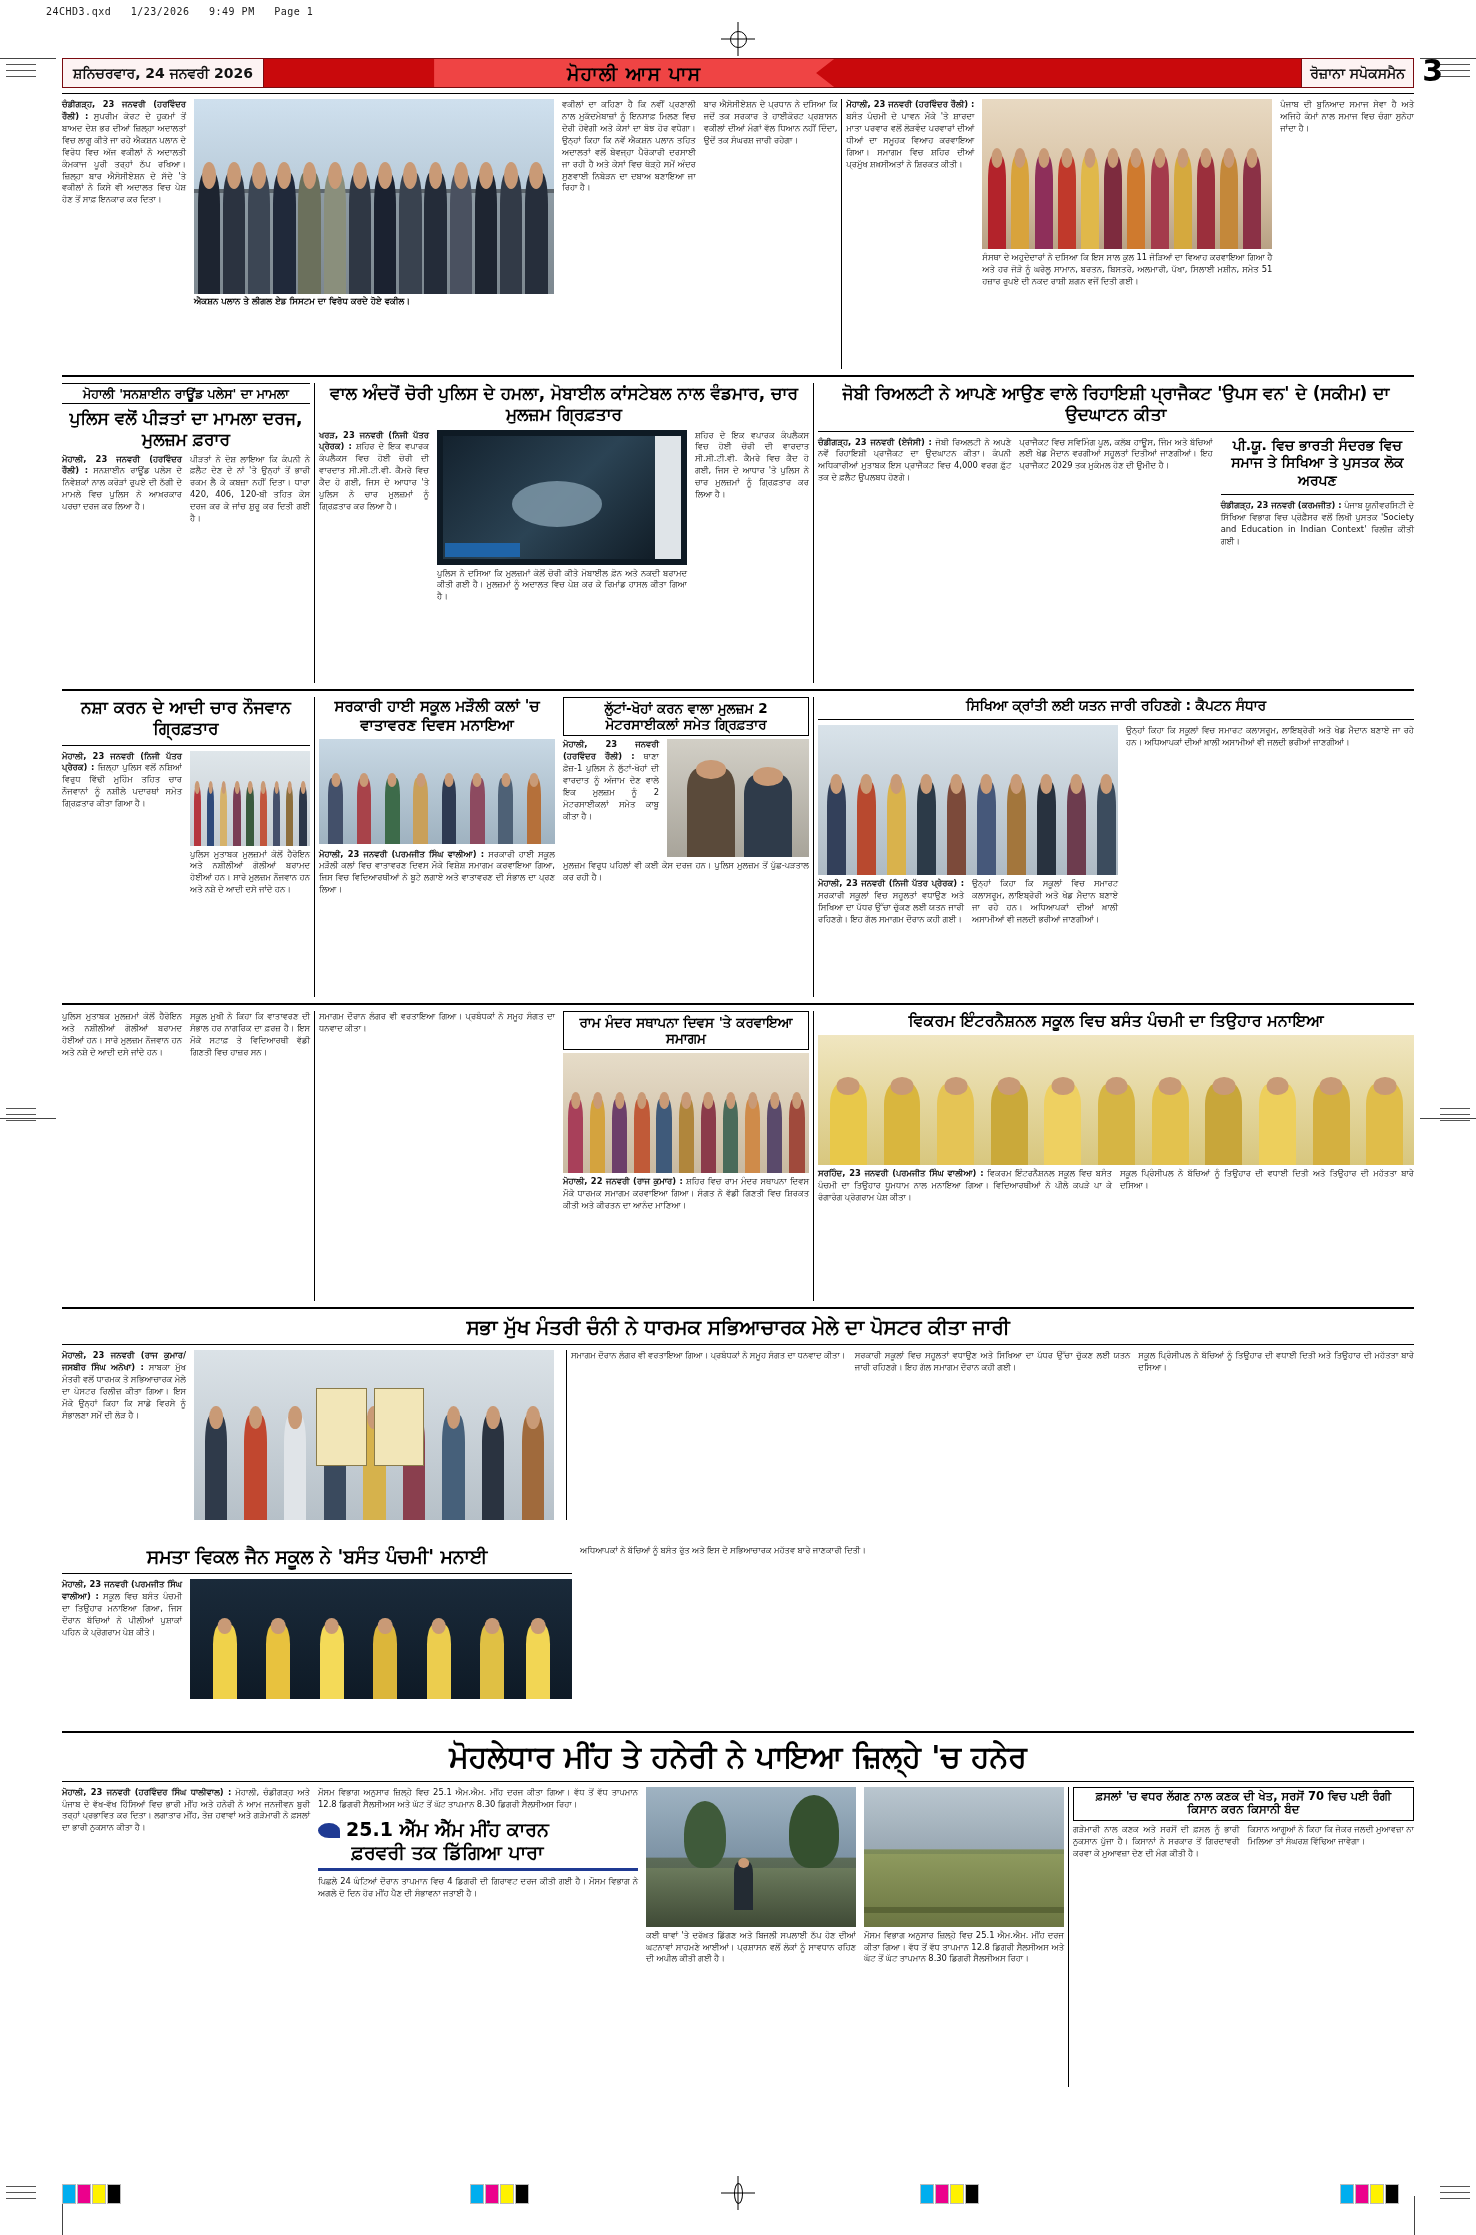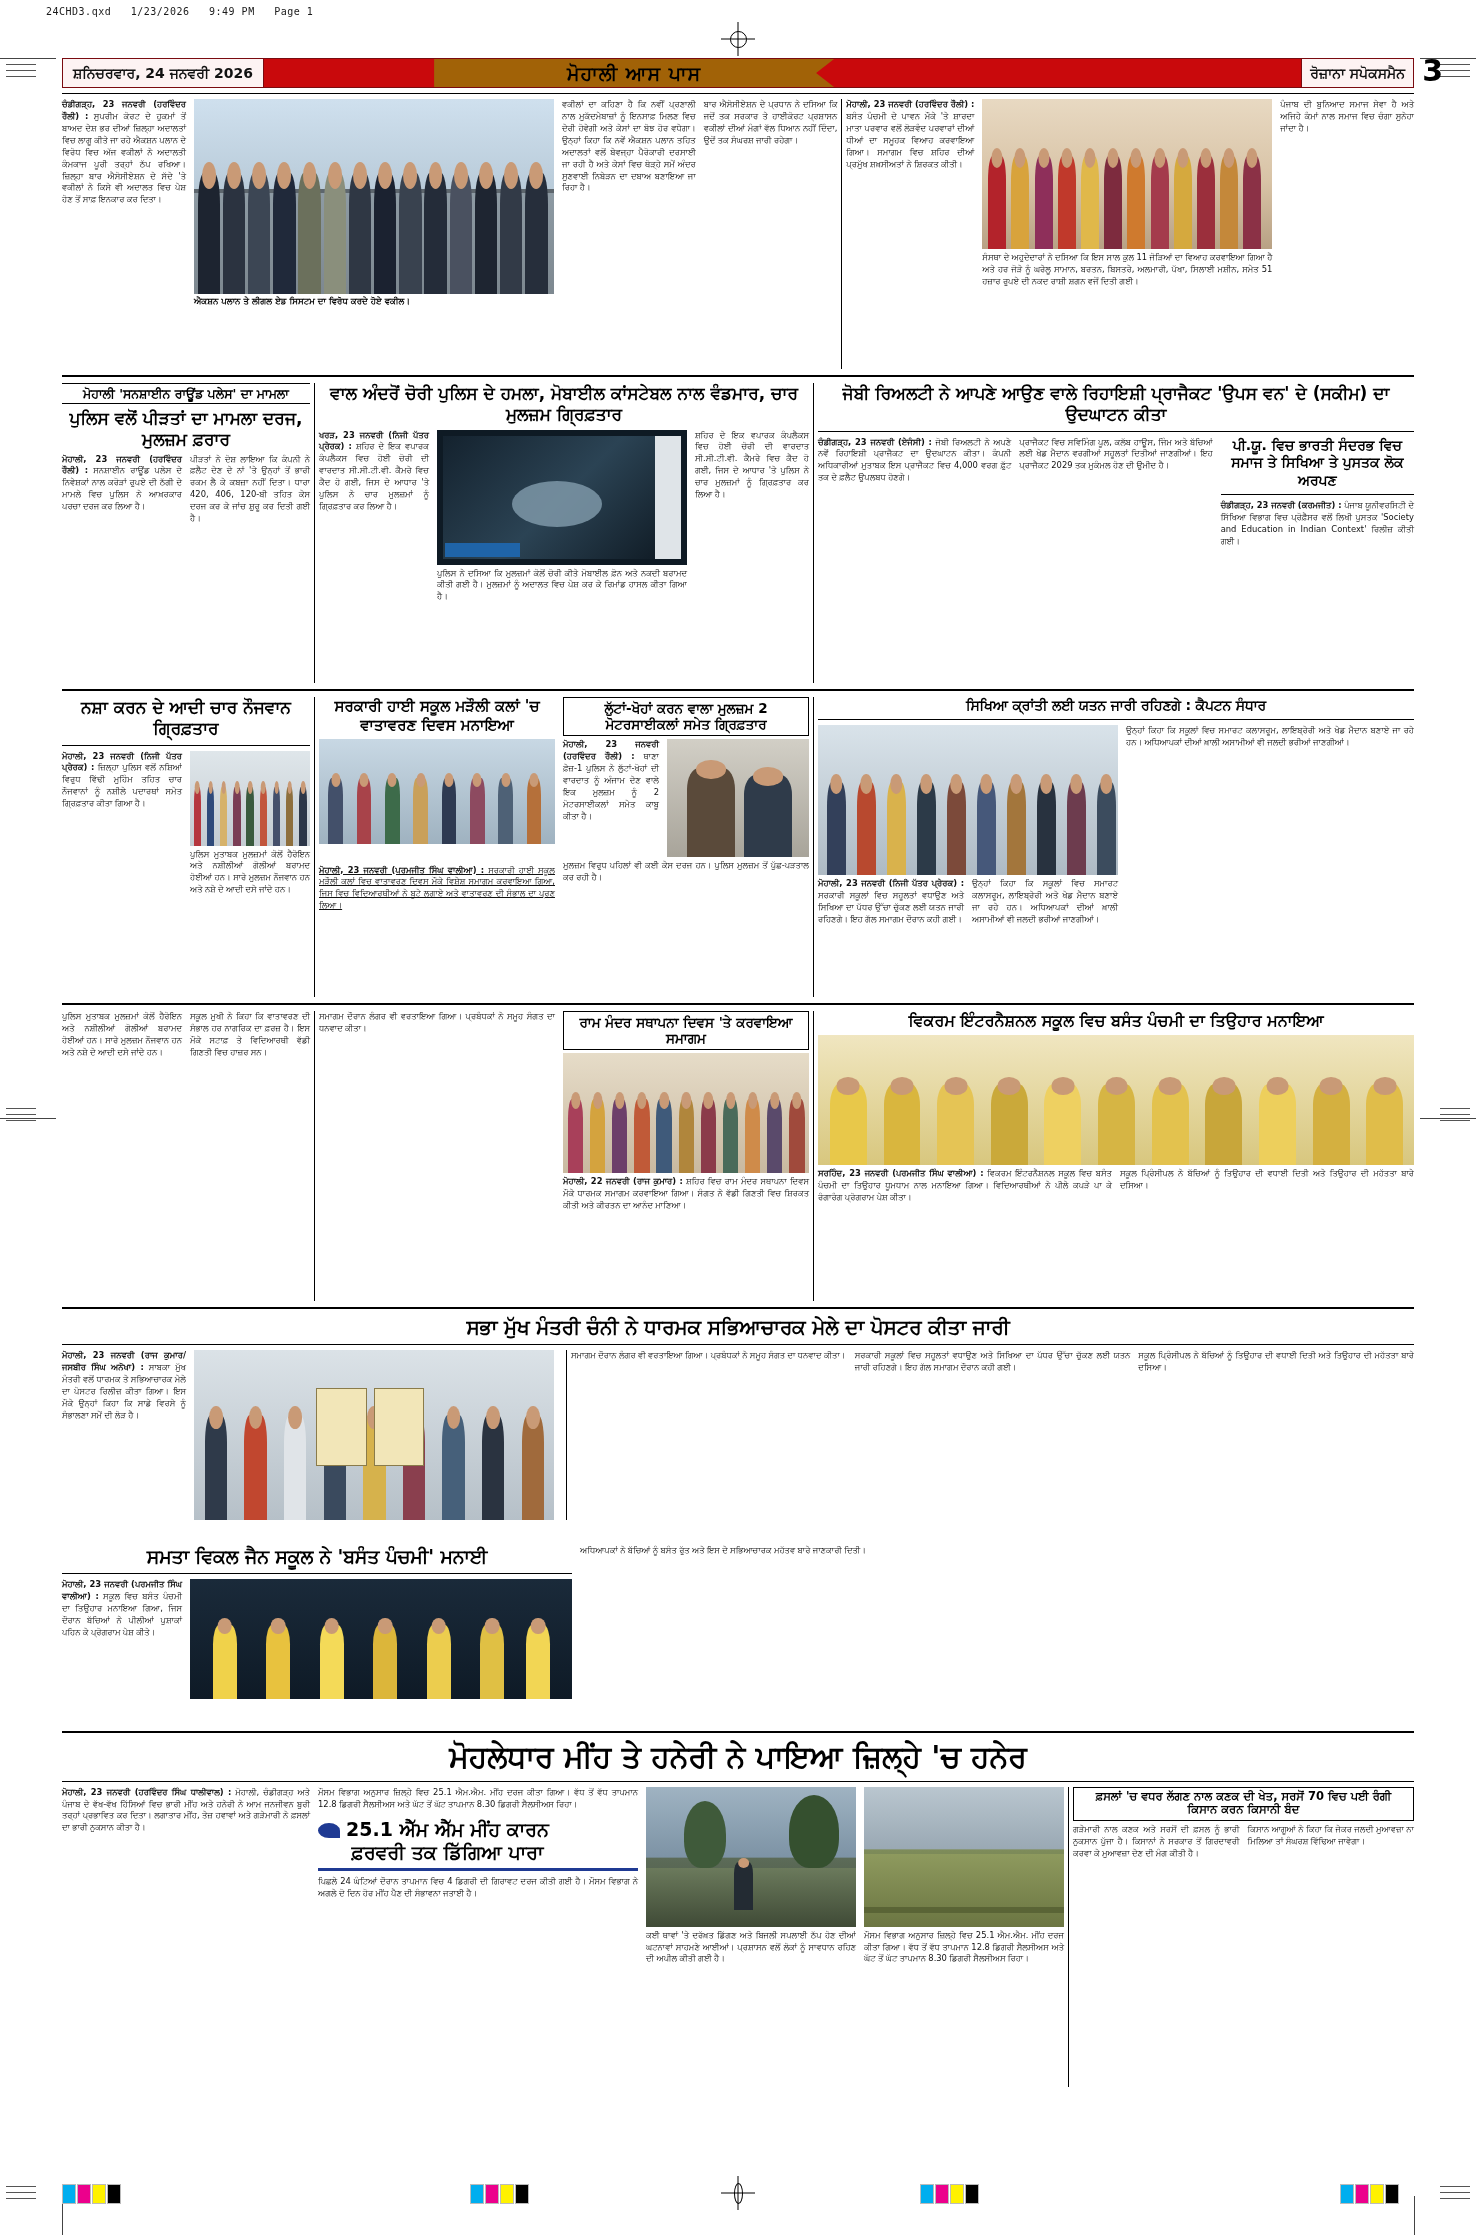--- a/index.html
+++ b/index.html
@@ -56,21 +56,21 @@
     border:1px solid #7a0b10;
     background:#c9090c;
   }
   .mh-date{
     background:#fdf3f3; color:#111; border-right:1px solid #7a0b10;
     display:flex; align-items:center; padding:0 10px;
     font-size:14px; font-weight:bold; white-space:nowrap;
   }
   .mh-wedge-l{ flex:0 0 170px; background:#c9090c; }
   .mh-title{
-    background:#a16207; color:#000; flex:0 0 400px;
+    background:#ef4444; color:#000; flex:0 0 400px;
     display:flex; align-items:center; justify-content:center;
     font-size:19px; font-weight:bold; letter-spacing:1px;
     clip-path:polygon(0 0, 100% 0, calc(100% - 18px) 50%, 100% 100%, 0 100%);
   }
   .mh-wedge-r{ flex:1 1 auto; background:#c9090c; }
   .mh-brand{
     background:#fdf3f3; color:#111; border-left:1px solid #7a0b10;
     display:flex; align-items:center; padding:0 8px;
     font-size:14px; font-weight:bold; white-space:nowrap;
   }
@@ -478,21 +478,21 @@
                   <span class="ph-head"></span>
                 </i>
               <i style="left:76%;background:#4e6176;">
                   <span class="ph-head"></span>
                 </i>
               <i style="left:88%;background:#b5703a;">
                   <span class="ph-head"></span>
                 </i>
             </div>
           </div>
-          <div class="body" style="padding-top:21px;text-decoration:underline;">
+          <div class="body" style="padding-top:5px;">
             <span class="byline">ਮੋਹਾਲੀ, 23 ਜਨਵਰੀ (ਪਰਮਜੀਤ ਸਿੰਘ ਵਾਲੀਆ) :</span>
             <span>ਸਰਕਾਰੀ ਹਾਈ ਸਕੂਲ ਮੜੌਲੀ ਕਲਾਂ ਵਿਚ ਵਾਤਾਵਰਣ ਦਿਵਸ ਮੌਕੇ ਵਿਸ਼ੇਸ਼ ਸਮਾਗਮ ਕਰਵਾਇਆ ਗਿਆ, ਜਿਸ ਵਿਚ ਵਿਦਿਆਰਥੀਆਂ ਨੇ ਬੂਟੇ ਲਗਾਏ ਅਤੇ ਵਾਤਾਵਰਣ ਦੀ ਸੰਭਾਲ ਦਾ ਪ੍ਰਣ ਲਿਆ।</span>
           </div>
         </div>
         <div class="gut"></div>
         <div style="flex:1;">
           <div class="hl-box">ਲੁੱਟਾਂ-ਖੋਹਾਂ ਕਰਨ ਵਾਲਾ ਮੁਲਜ਼ਮ 2 ਮੋਟਰਸਾਈਕਲਾਂ ਸਮੇਤ ਗ੍ਰਿਫ਼ਤਾਰ</div>
           <div class="cols">
             <div style="flex:0 0 96px;" class="body">
               <span class="byline">ਮੋਹਾਲੀ, 23 ਜਨਵਰੀ (ਹਰਵਿੰਦਰ ਰੌਲੀ) :</span>

